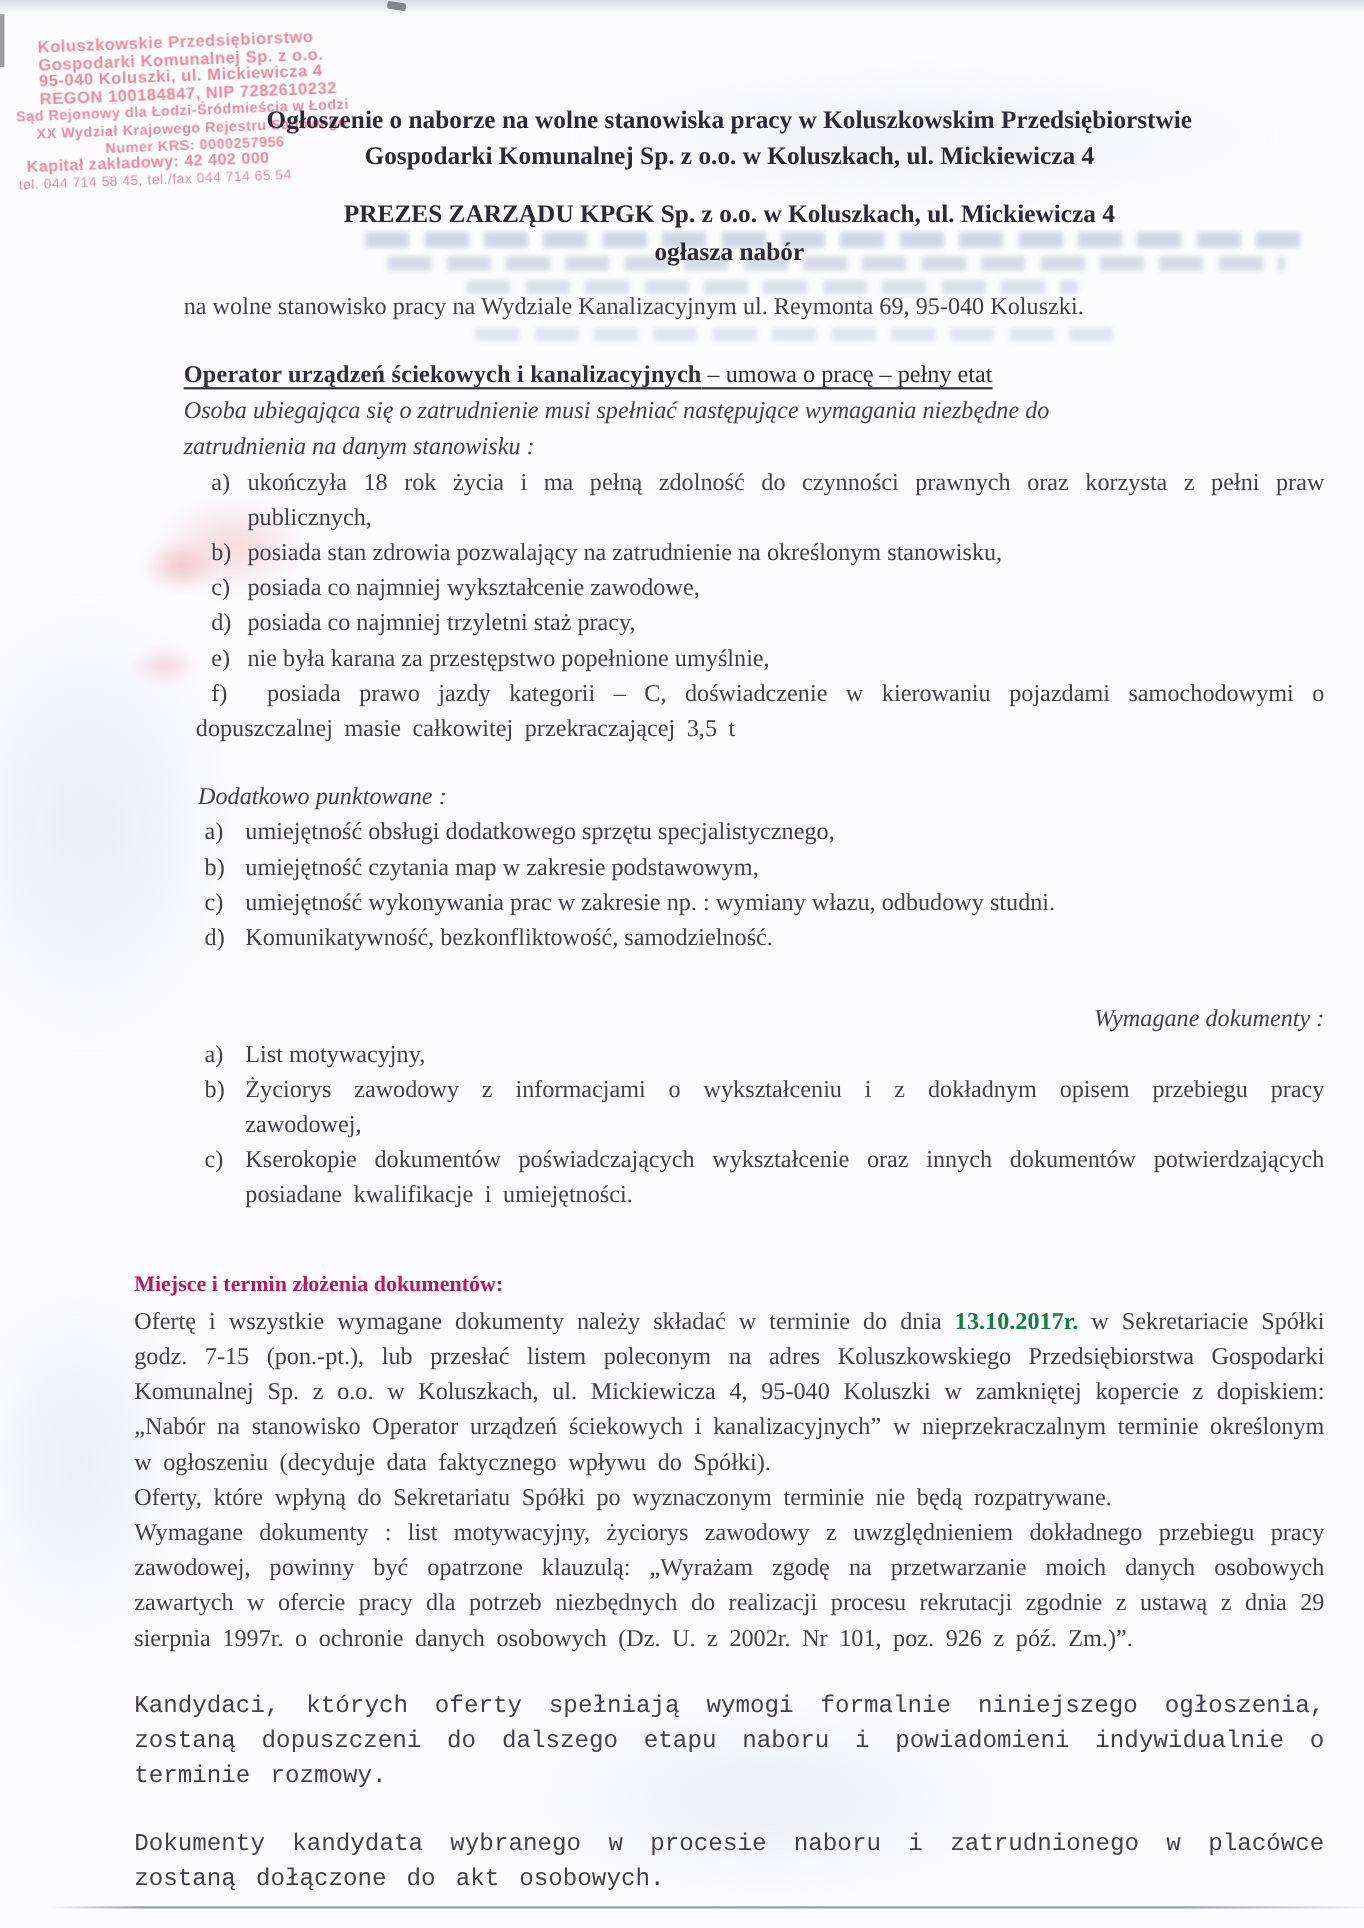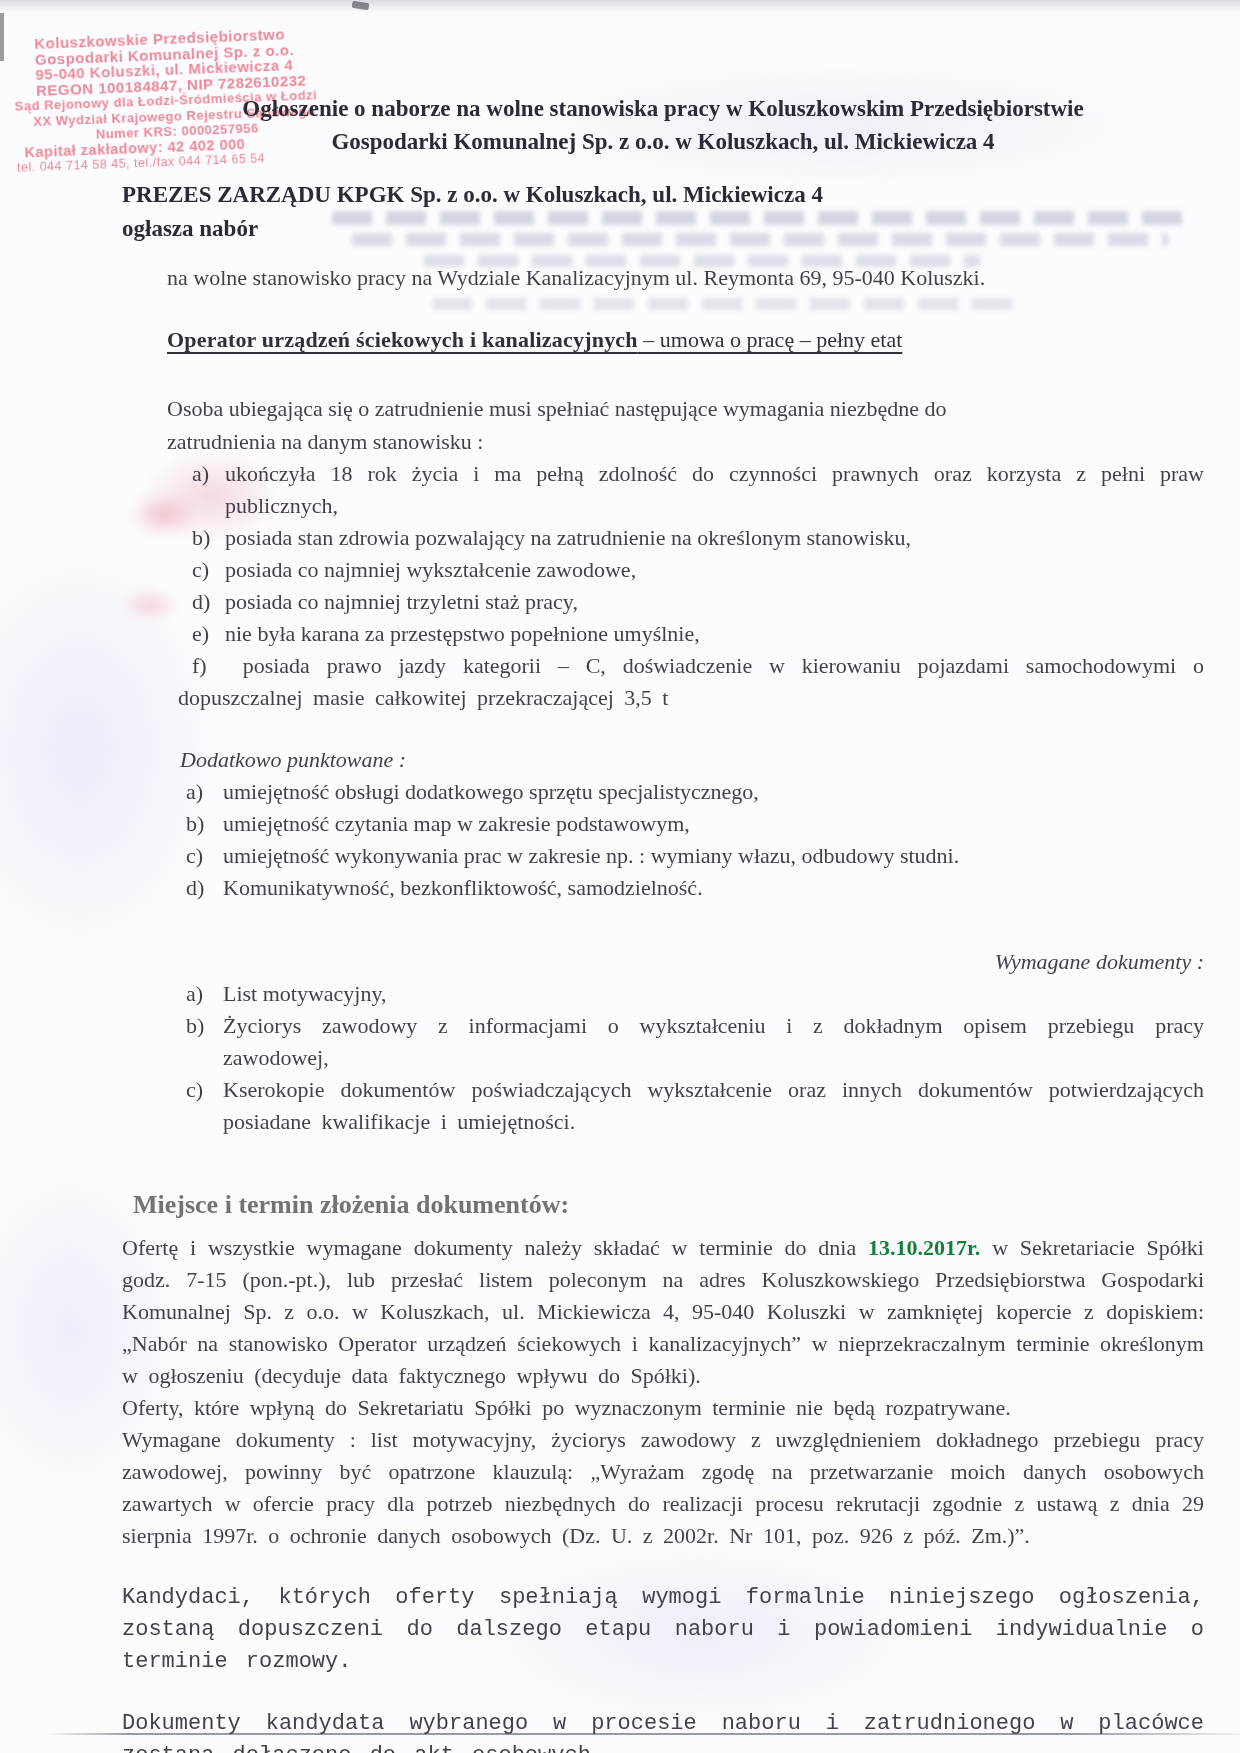--- a/index.html
+++ b/index.html
@@ -53,40 +53,40 @@
   .stamp div:nth-child(6) { font-size:13px; margin-left:-4px; }
   .stamp div:nth-child(7) { font-size:13px; margin-left:58px; }
   .stamp div:nth-child(8) { font-size:14.5px; margin-left:-14px; }
   .stamp div:nth-child(9) { font-size:12.5px; margin-left:-22px; font-weight:normal; }
   
   .content { position:absolute; inset:0; z-index:2; padding:0 36px 12px 122px;
     box-sizing:border-box; font-size:22px; line-height:32px; }
   .jtext { text-align:justify; word-spacing:5px; }
   .title { margin-top:92px; text-align:center; font-weight:bold; font-size:23px;
     line-height:33px; color:#2e2936; }
-  .announce { margin-top:20px; text-align:left; font-weight:bold; font-size:23px;
+  .announce { margin-top:20px; text-align:center; font-weight:bold; font-size:23px;
     line-height:34px; color:#2e2936; }
   .sec-indent { margin-left:45px; }
   .intro-line { margin-top:16px; }
   .pos-heading { margin-top:30px; text-decoration:underline;
     text-decoration-thickness:2px; text-underline-offset:5px; color:#342e3a; }
   .pos-heading b { letter-spacing:.2px; }
-  .req-intro { max-width:790px; line-height:33px;margin-top:36px; }
+  .req-intro { font-style:italic; max-width:790px; line-height:33px; }
   .list { margin-left:70px; }
   .li { display:flex; }
   .li .mk { flex:none; width:33px; }
   .li .tx { flex:1; }
   .li-f { margin-left:56px; text-indent:14px; }
   .li-f .fgap { display:inline-block; width:36px; }
   .sub-heading { margin-top:30px; margin-left:58px; font-style:italic; }
   .sub-heading.docs { margin-top:42px;text-align:right; }
   .list2 { margin-left:64px; }
   .list2 .mk { width:37px; }
   .submission { margin-top:50px; }
-  .submission h3 { margin:11px; font-size:26px; line-height:33px; color:#737373; }
+  .submission h3 { margin:0; font-size:20px; line-height:33px; color:#be185d; }
   .closing-p { margin-top:30px;font-family:Liberation Mono, monospace; }
   b.date { color:#15803d; }
 </style>
 </head>
 <body>
 
 <div class="page">
 
   <div class="artifact top-band"></div>
   <div class="artifact corner-mark"></div>

